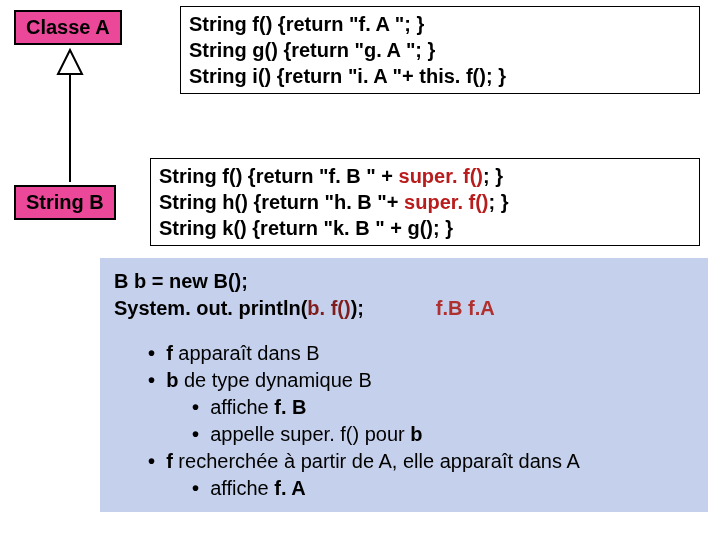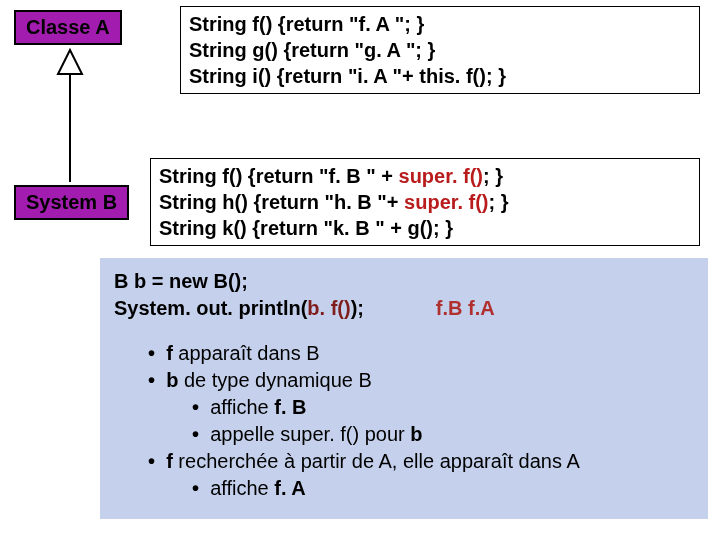--- a/index.html
+++ b/index.html
@@ -9,34 +9,34 @@
     font-family: Arial, Helvetica, sans-serif;
     font-size: 20px;
     background: #fff;
     position: relative;
   }
   .class-box {
     position: absolute;
     border: 2px solid #000;
     padding: 4px 10px;
     font-weight: bold;
-    background: #a21caf;
+    background: #ec4899;
   }
   .code-box {
     position: absolute;
     border: 1px solid #000;
     padding: 4px 8px;
     font-weight: bold;
     background: #fff;
     line-height: 1.3;
   }
   .output-box {
     position: absolute;
     background: #c5d1ec;
-    padding: 10px 14px 17px 14px;
+    padding: 10px 14px 10px 14px;
     font-weight: bold;
     line-height: 1.35;
   }
   .super { color: #b91c1c; }
   .bval  { color: #7f1d1d; }
   .out   { color: #b03030; margin-left: 44px; }
   .indent1 { padding-left: 34px; }
   .indent2 { padding-left: 78px; }
   svg.arrow {
     position: absolute;
@@ -55,21 +55,21 @@
   <div>String g() {return "g. A "; }</div>
   <div>String i() {return "i. A "+ this. f(); }</div>
 </div>
 
 <svg class="arrow" style="left:50px; top:46px;" width="40" height="140">
   <polygon points="20,4 8,28 32,28" fill="#fff" stroke="#000" stroke-width="2"></polygon>
   <line x1="20" y1="28" x2="20" y2="136" stroke="#000" stroke-width="2"></line>
 </svg>
 
 <div class="class-box" style="left:14px; top:185px;">
-  <span>System B</span>
+  <span>String B</span>
 </div>
 
 <div class="code-box" style="left:150px; top:158px; width:550px;">
   <div>
     <span>String f() {return "f. B " + </span><span class="super">super. f()</span><span>; }</span>
   </div>
   <div>
     <span>String h() {return "h. B "+ </span><span class="super">super. f()</span><span>; }</span>
   </div>
   <div>String k() {return "k. B " + g(); }</div>

